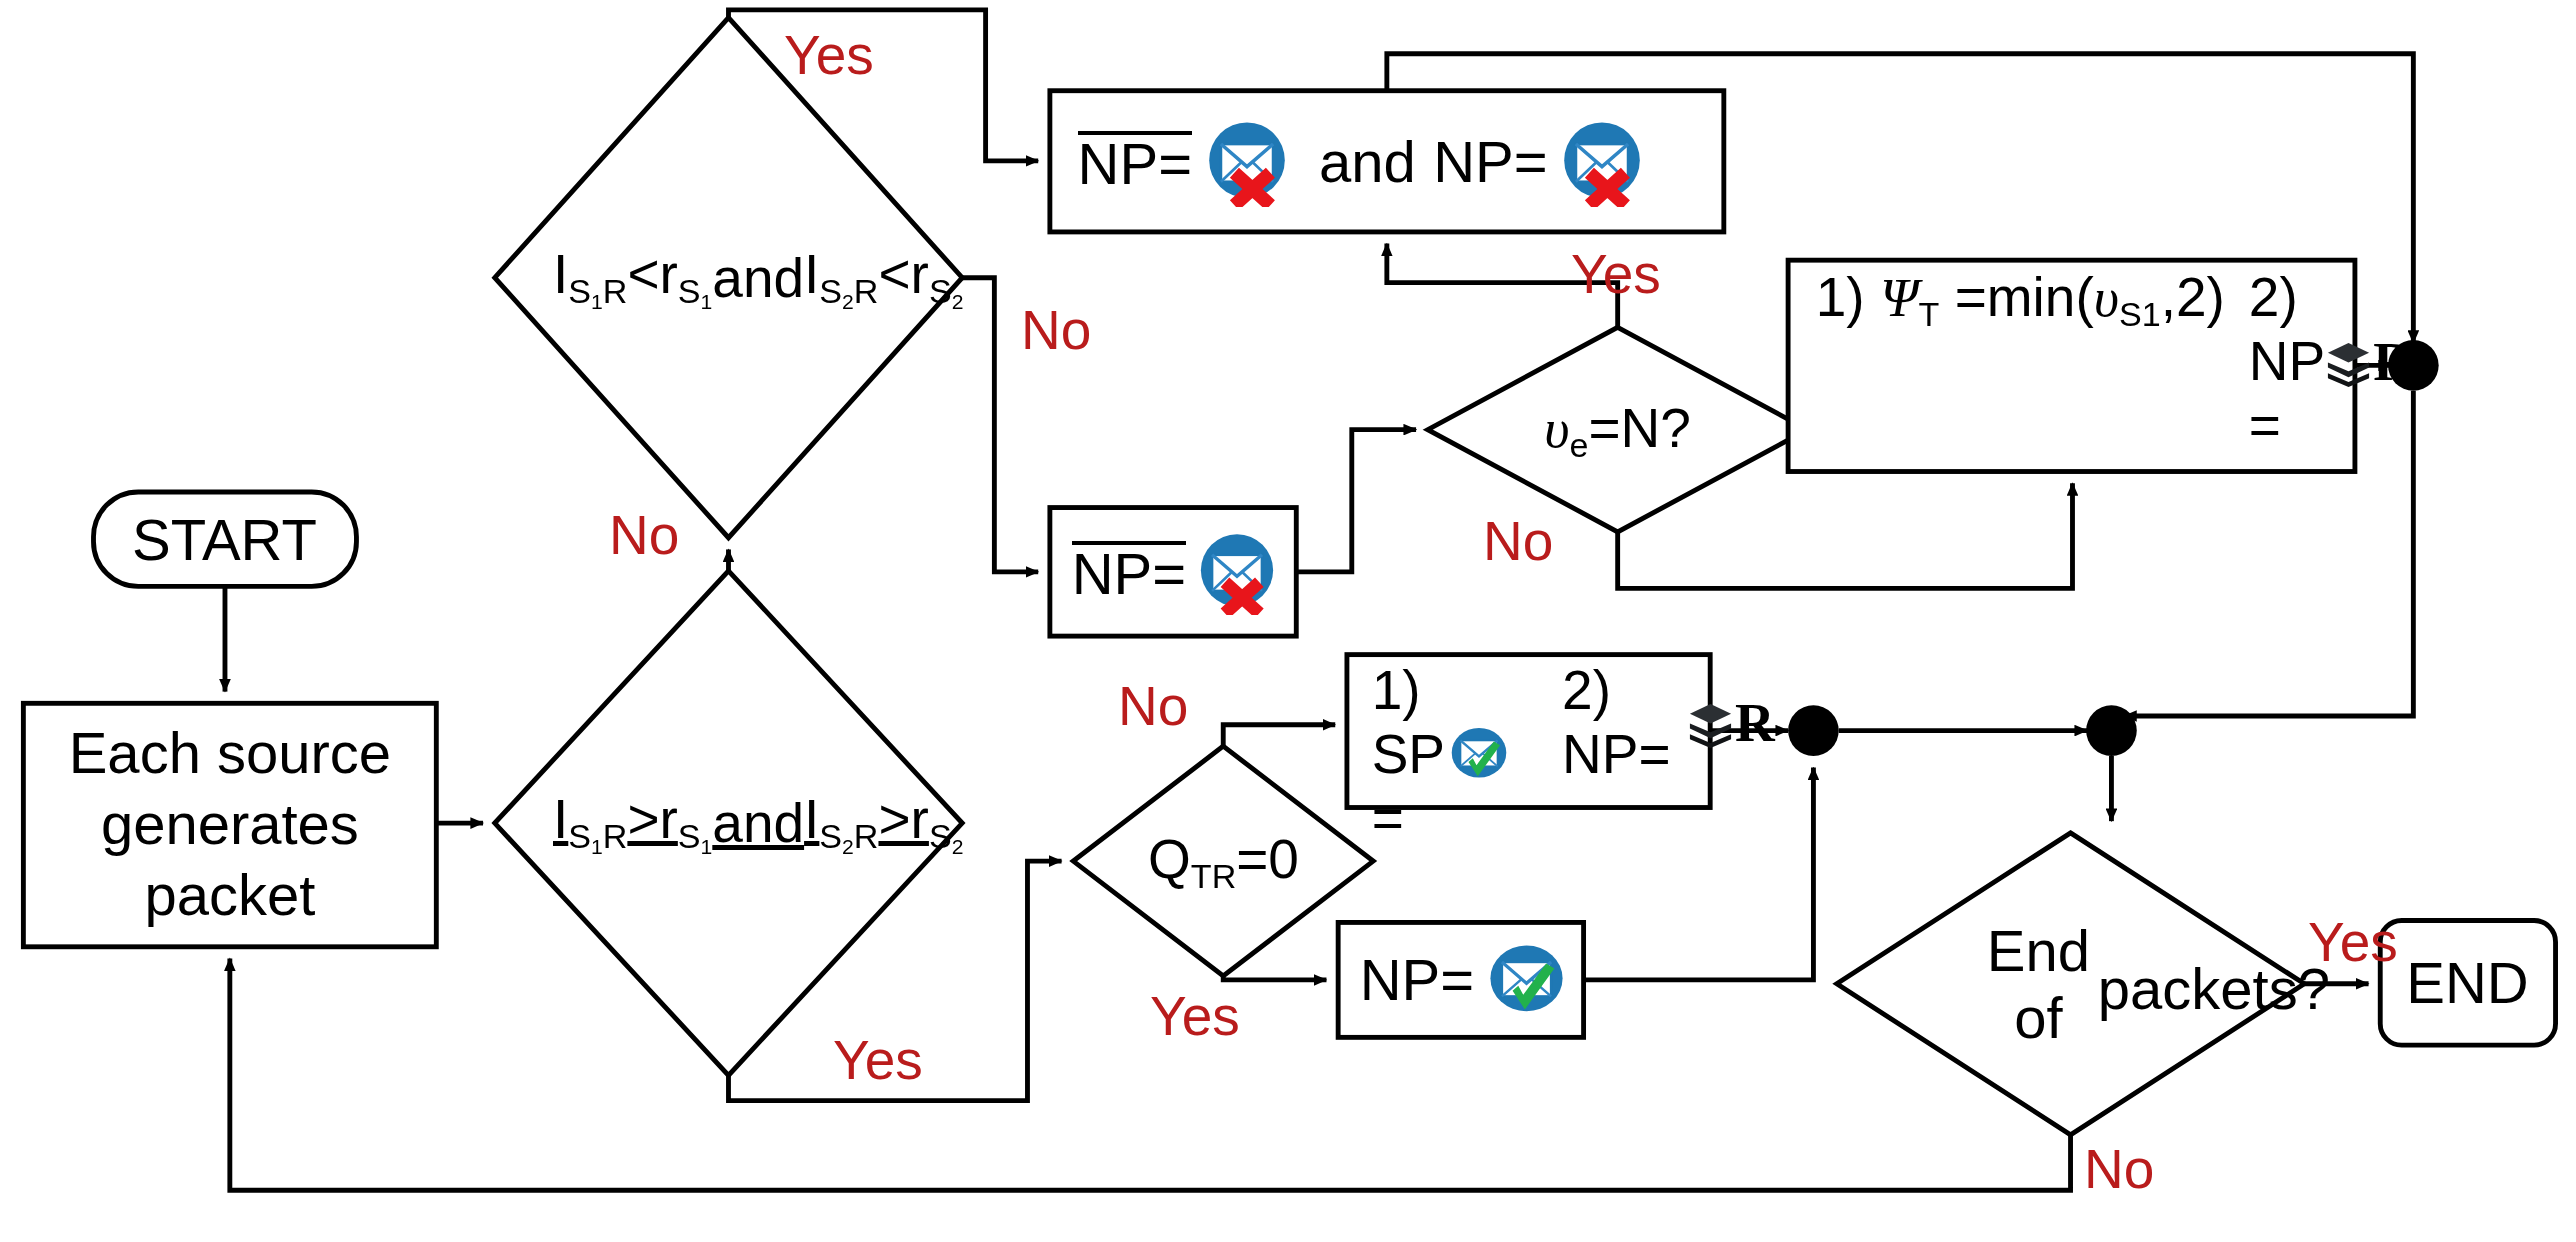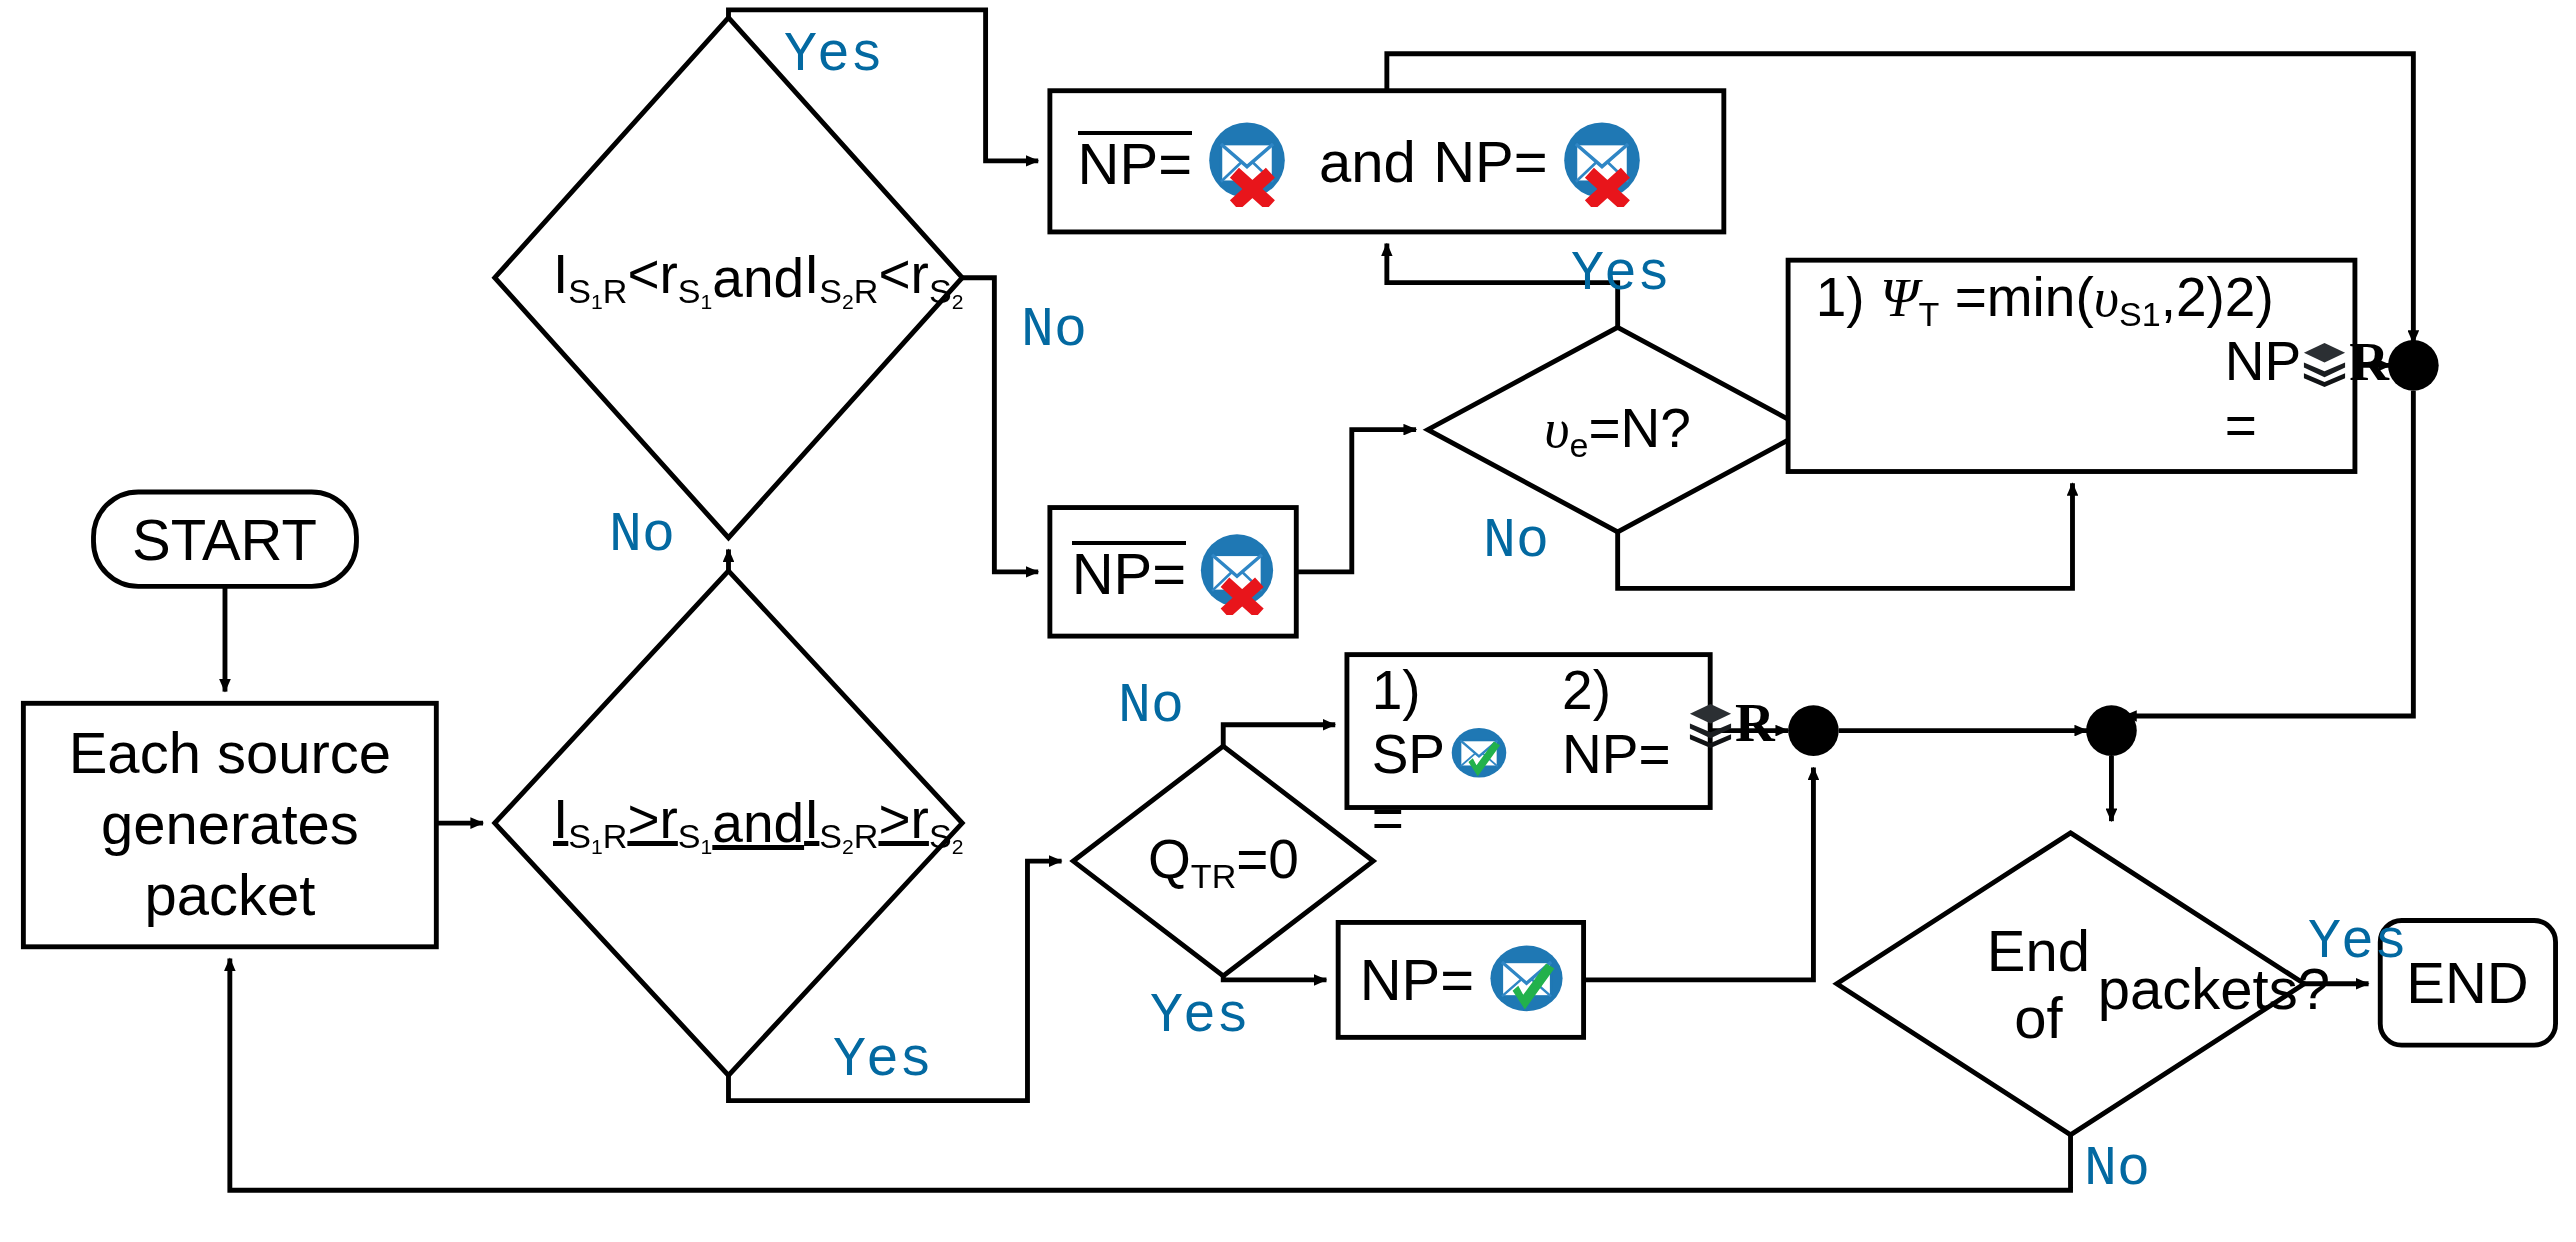--- a/index.html
+++ b/index.html
@@ -3,21 +3,21 @@
 <meta charset="utf-8">
 <style>
   html,body{margin:0;padding:0;background:#fff;}
   body{font-family:"Liberation Sans",sans-serif;}
   #stage{position:relative;width:2576px;height:1243px;background:#ffffff;overflow:hidden;}
   svg{position:absolute;left:0;top:0;width:2576px;height:1243px;}
   .shp{fill:#ffffff;stroke:#000000;stroke-width:5;}
   .ln{fill:none;stroke:#000000;stroke-width:5;}
   .dot{fill:#000000;}
   
-  .lbl{position:absolute;color:#0369a1;font-family:Liberation Mono, monospace;white-space:nowrap;line-height:1.05;}
+  .lbl{position:absolute;color:#b91c1c;font-family:Liberation Sans, sans-serif;white-space:nowrap;line-height:1.05;}
   .big{font-size:58px;}
   .med{font-size:55px;}
   .yn{font-size:55px;}
   .ctr{text-align:center;}
   sub{font-size:0.62em;vertical-align:-0.28em;}
   .ovl{position:absolute;display:flex;align-items:center;justify-content:center;flex-direction:row;}
   .row{display:flex;align-items:center;}
   .ital{font-style:italic;font-family:"Liberation Serif",serif;}
   .bserif{font-family:"Liberation Serif",serif;font-weight:bold;}
   .ovr{border-top:4.9px solid #000;display:inline-block;line-height:1.0;padding-top:0px;}
@@ -172,21 +172,21 @@
       <svg viewBox="0 0 100 100" style="width:86px;height:86px;position:static;">
           <use href="#env-err"></use>
         </svg>
     </span>
   </div>
 
   <div class="ovl" style="left:1457px;top:386px;width:321px;height:88px;">
     <span class="med"><i class="ital">υ</i><sub>e</sub>=N?</span>
   </div>
 
-  <div class="ovl" style="left:1804px;top:265px;width:545px;height:202px;align-items:flex-start;justify-content:space-around;padding-left:11.7px;">
+  <div class="ovl" style="left:1804px;top:265px;width:545px;height:202px;align-items:flex-start;justify-content:space-around;padding-left:11.7px;gap:24px;">
     <span class="med">1)&nbsp;<i class="ital">Ψ</i><sub>T</sub>&nbsp;=min(<i class="ital">υ</i><sub>S1</sub>,2)</span>
     <span class="med row">2) NP =&nbsp;
       <span class="ic" style="width:49px;height:49px;">
         <svg viewBox="0 0 100 100" style="width:49px;height:49px;position:static;">
             <use href="#stack"></use>
           </svg>
       </span><span class="bserif">R</span>
     </span>
   </div>
 

